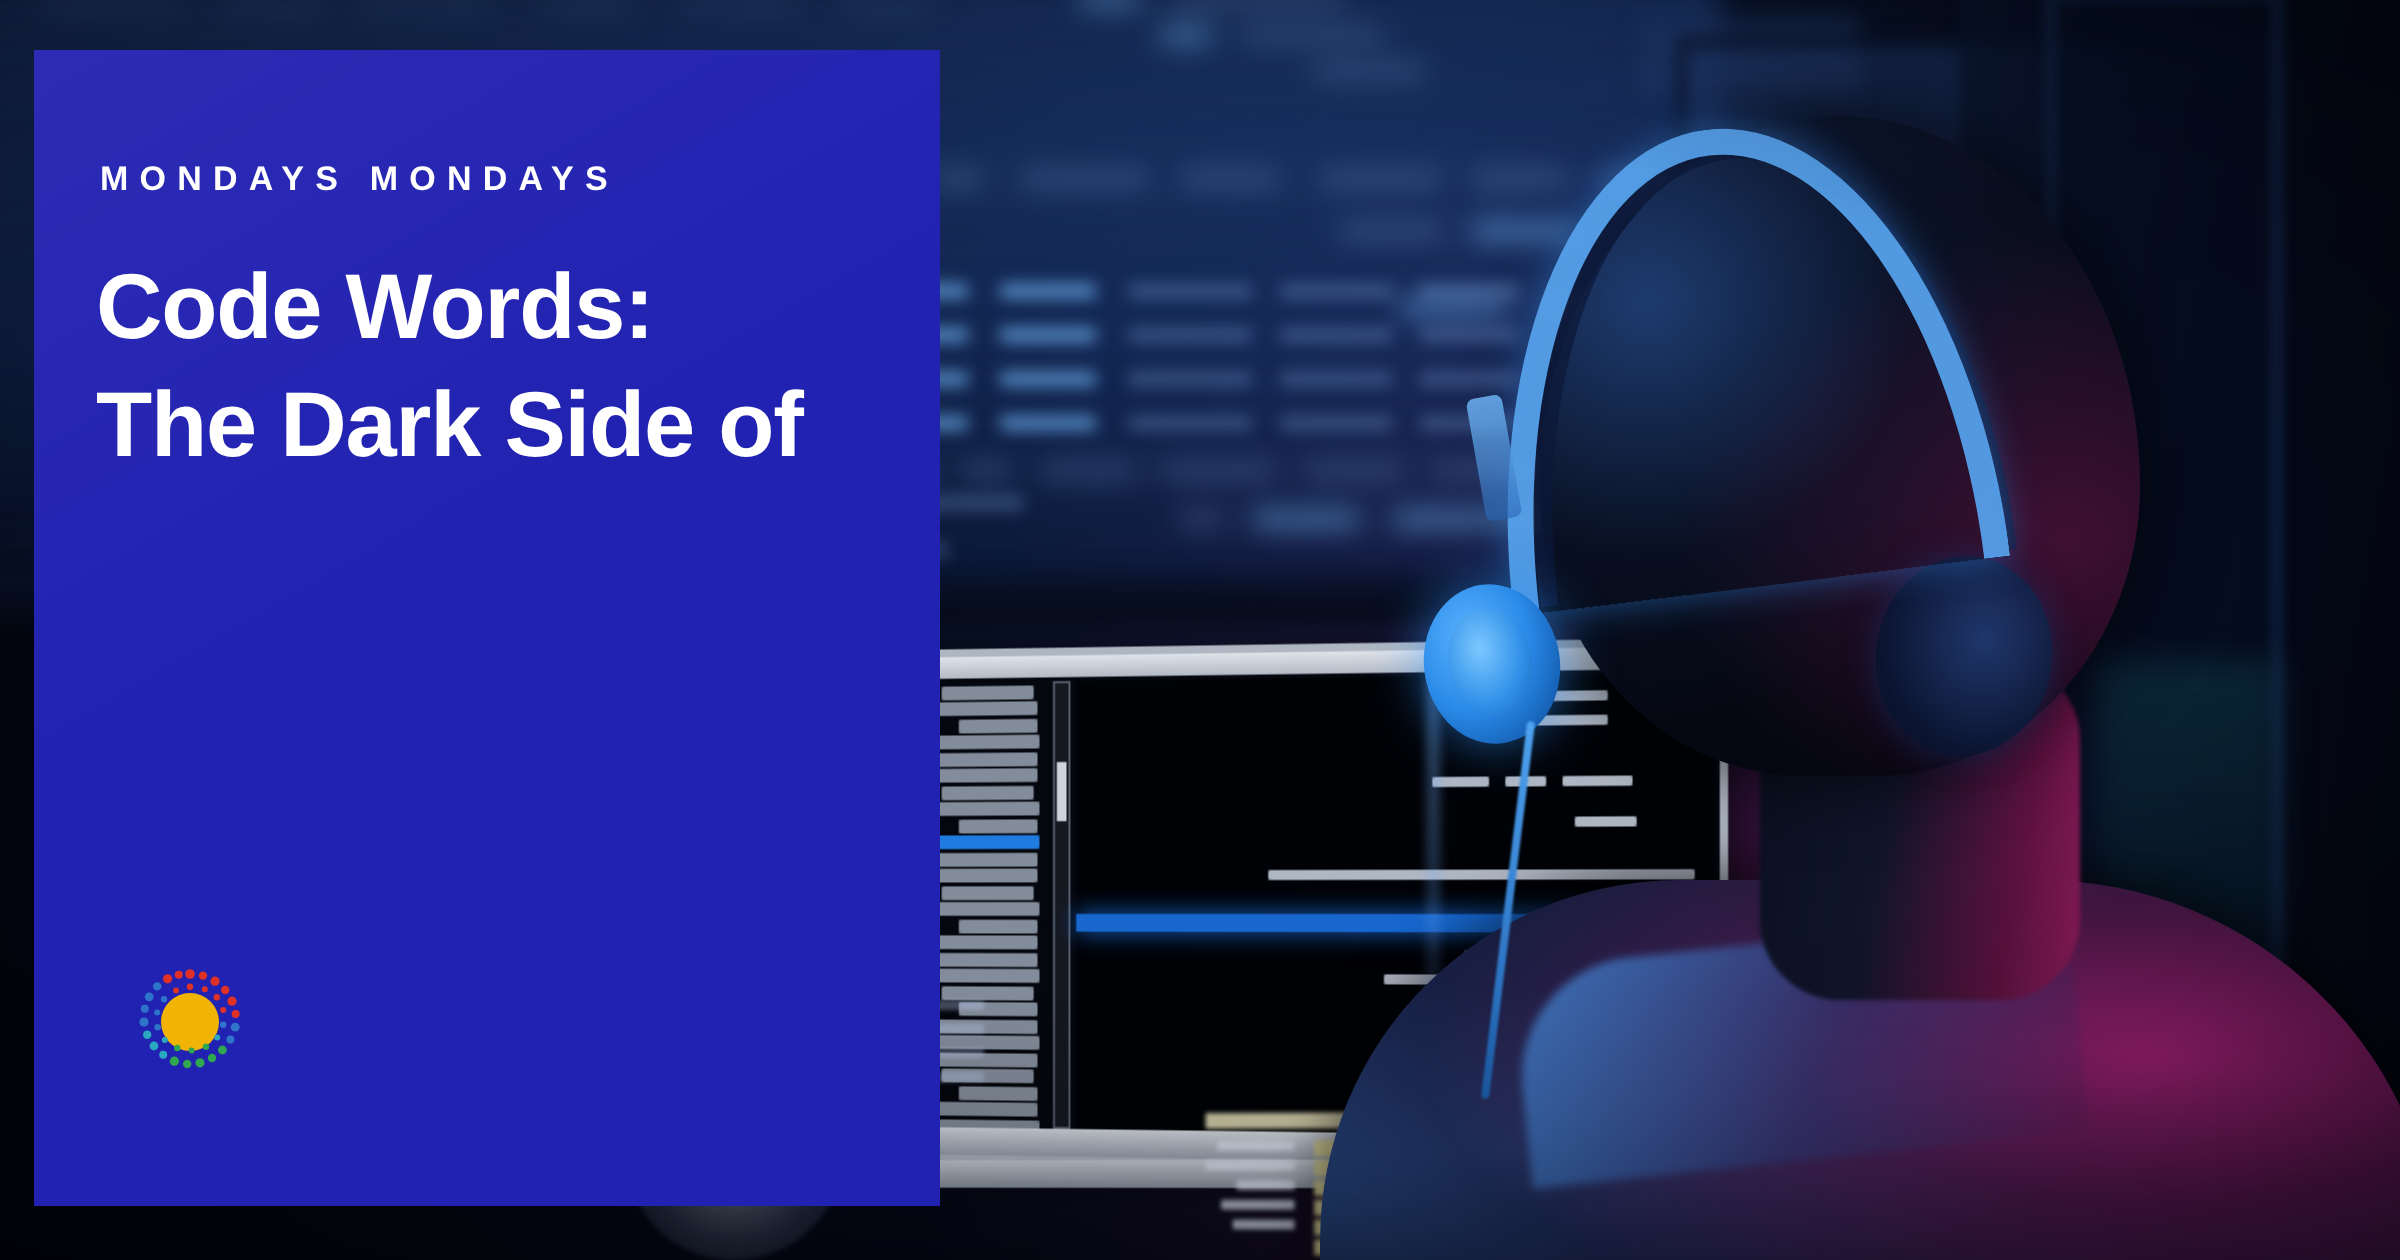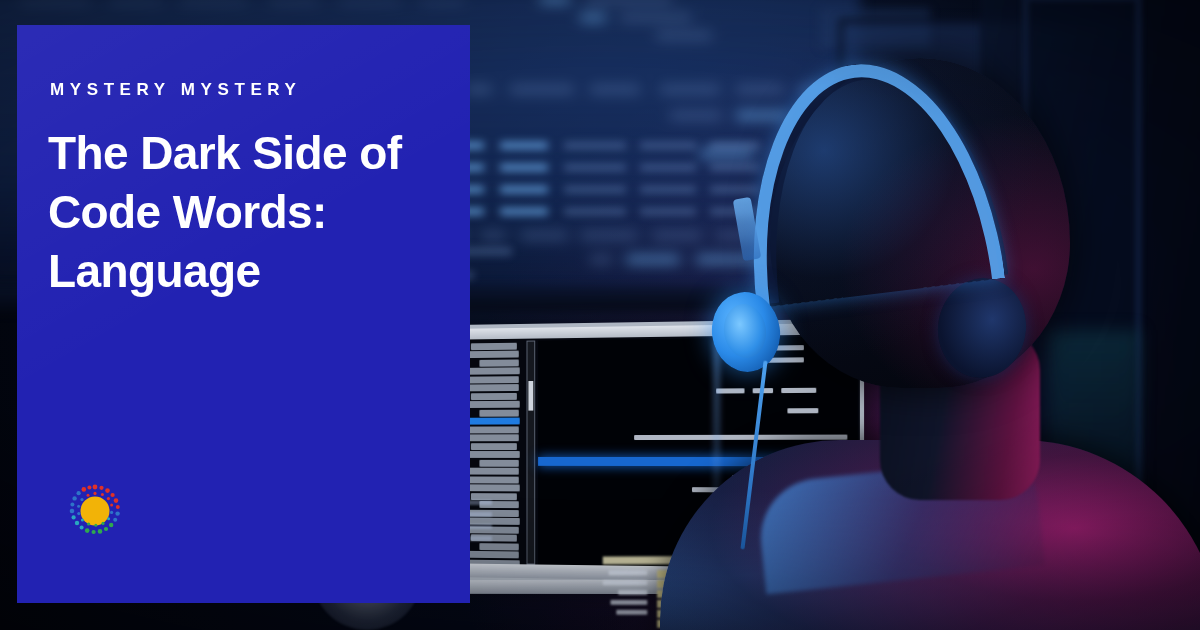--- a/index.html
+++ b/index.html
@@ -522,26 +522,25 @@
     <div class="earcup-l-inner"></div>
     <div class="hp-cable"></div>
   </div>
 
   <div class="vignette"></div>
 
   <div class="panel">
     <div class="panel-lower-glass"></div>
     <div class="panel-sheen"></div>
 
-    <div class="kicker">MYSTERY MYSTERY</div>
+    <div class="kicker">MONDAYS MONDAYS</div>
 
     <div class="headline">
+      <div>Code Words:</div>
       <div>The Dark Side of</div>
-      <div>Code Words:</div>
-      <div>Language</div>
     </div>
 
     <div class="logo">
       <div class="logo-mark">
         <svg viewBox="0 0 68 68">
           <circle cx="34" cy="34" r="14.5" fill="#F2B307"></circle>
           <g>
             <circle cx="34" cy="10" r="2.4" fill="#E03127"></circle>
             <circle cx="40.5" cy="10.8" r="2.1" fill="#E03127"></circle>
             <circle cx="46.5" cy="13.6" r="2.3" fill="#E03127"></circle>

